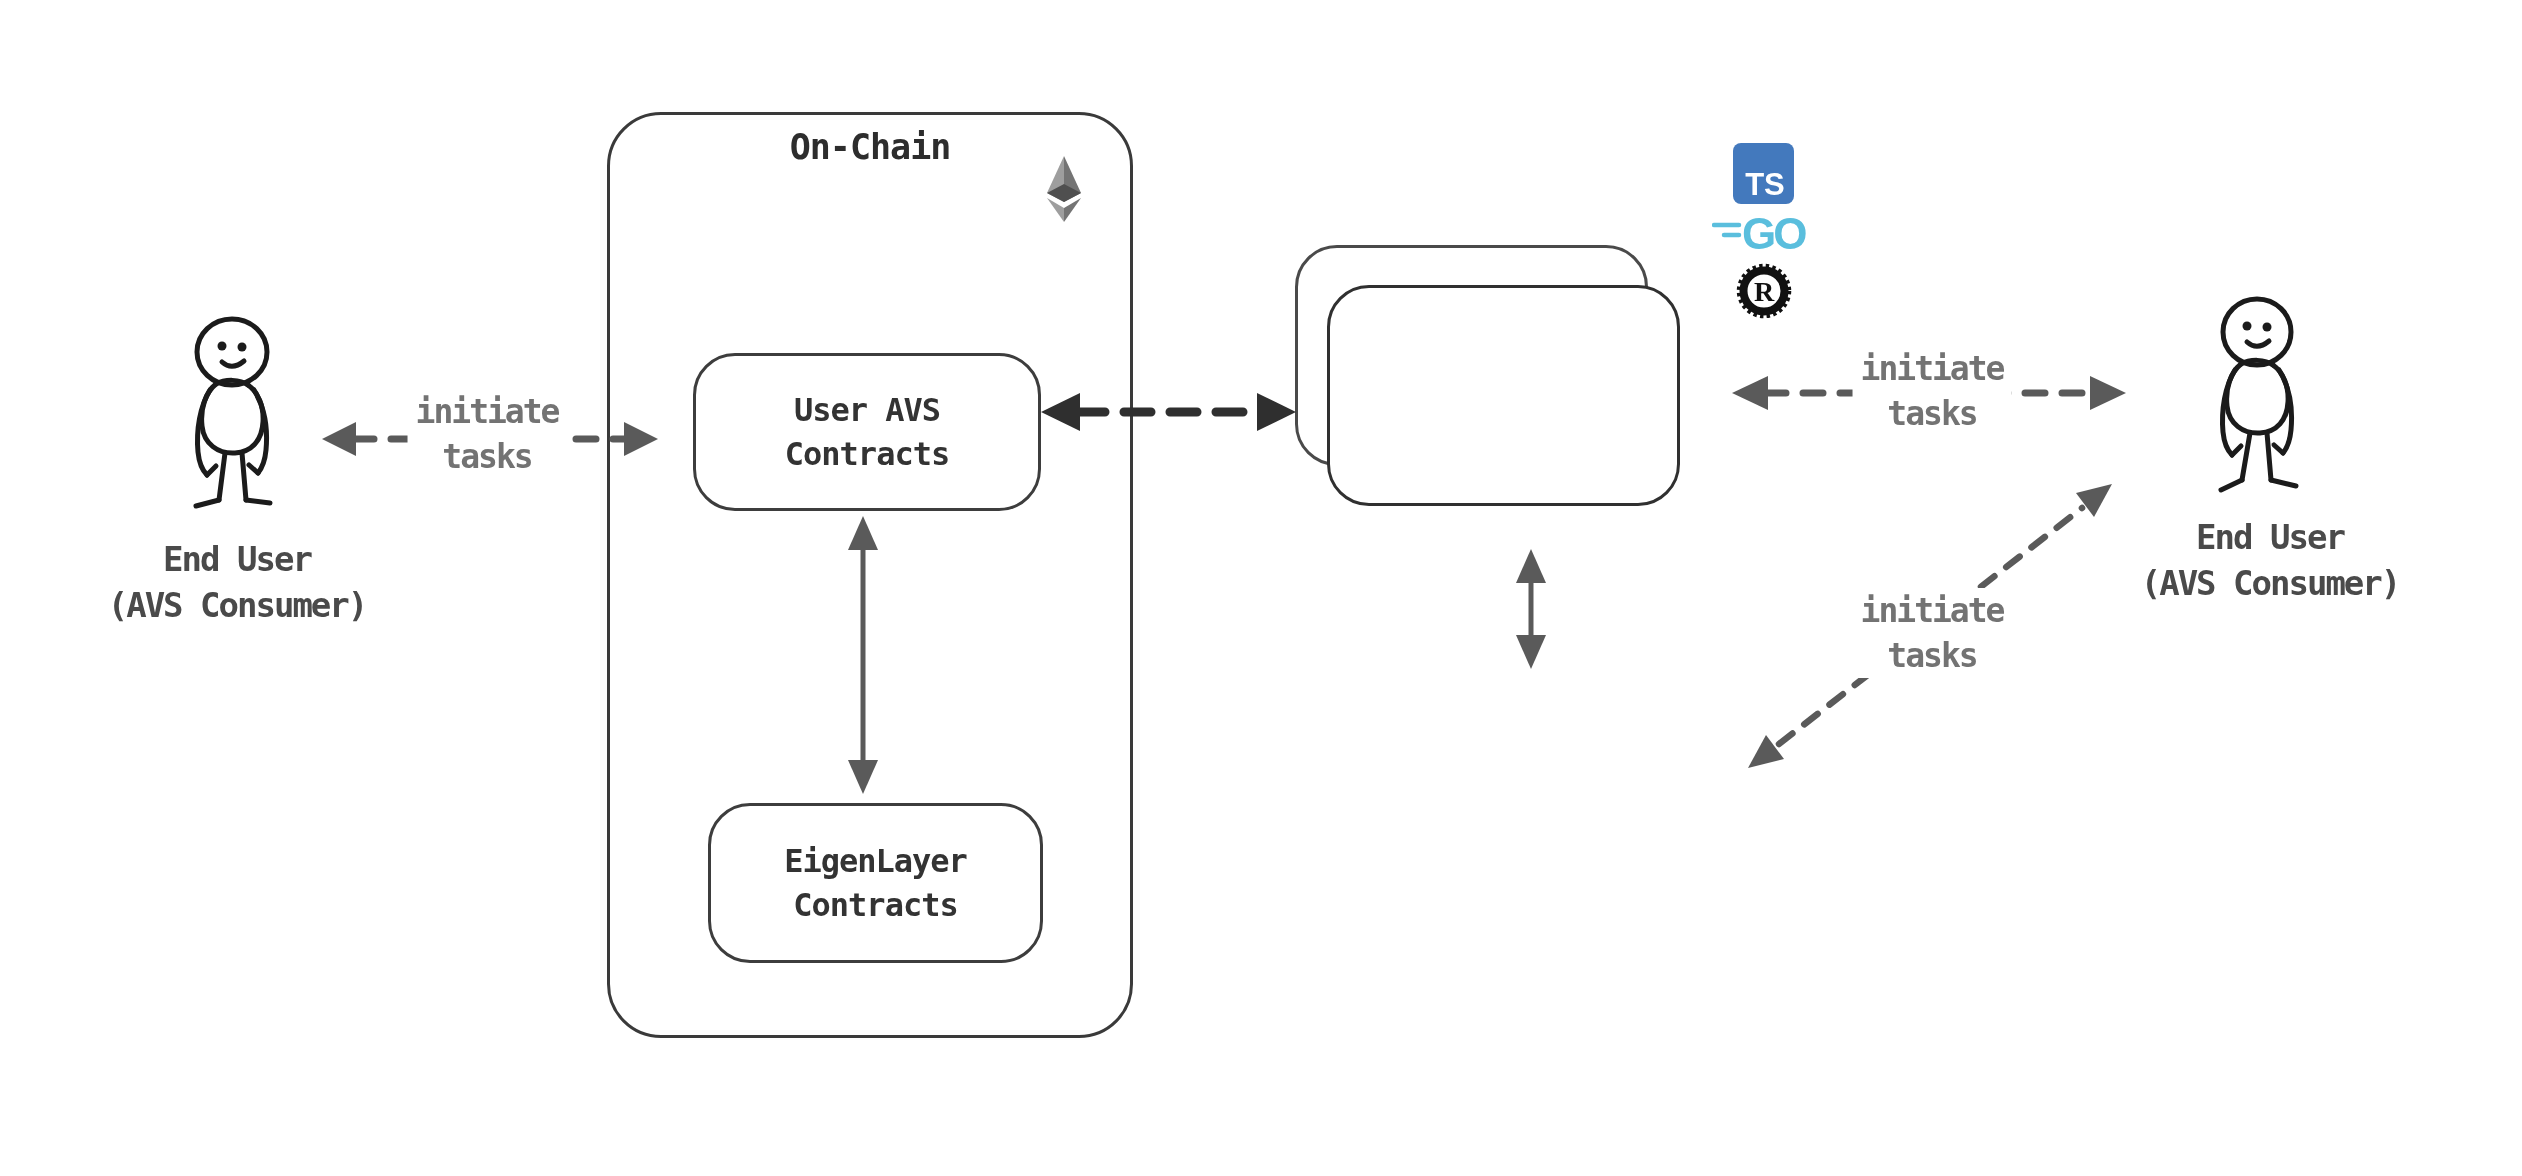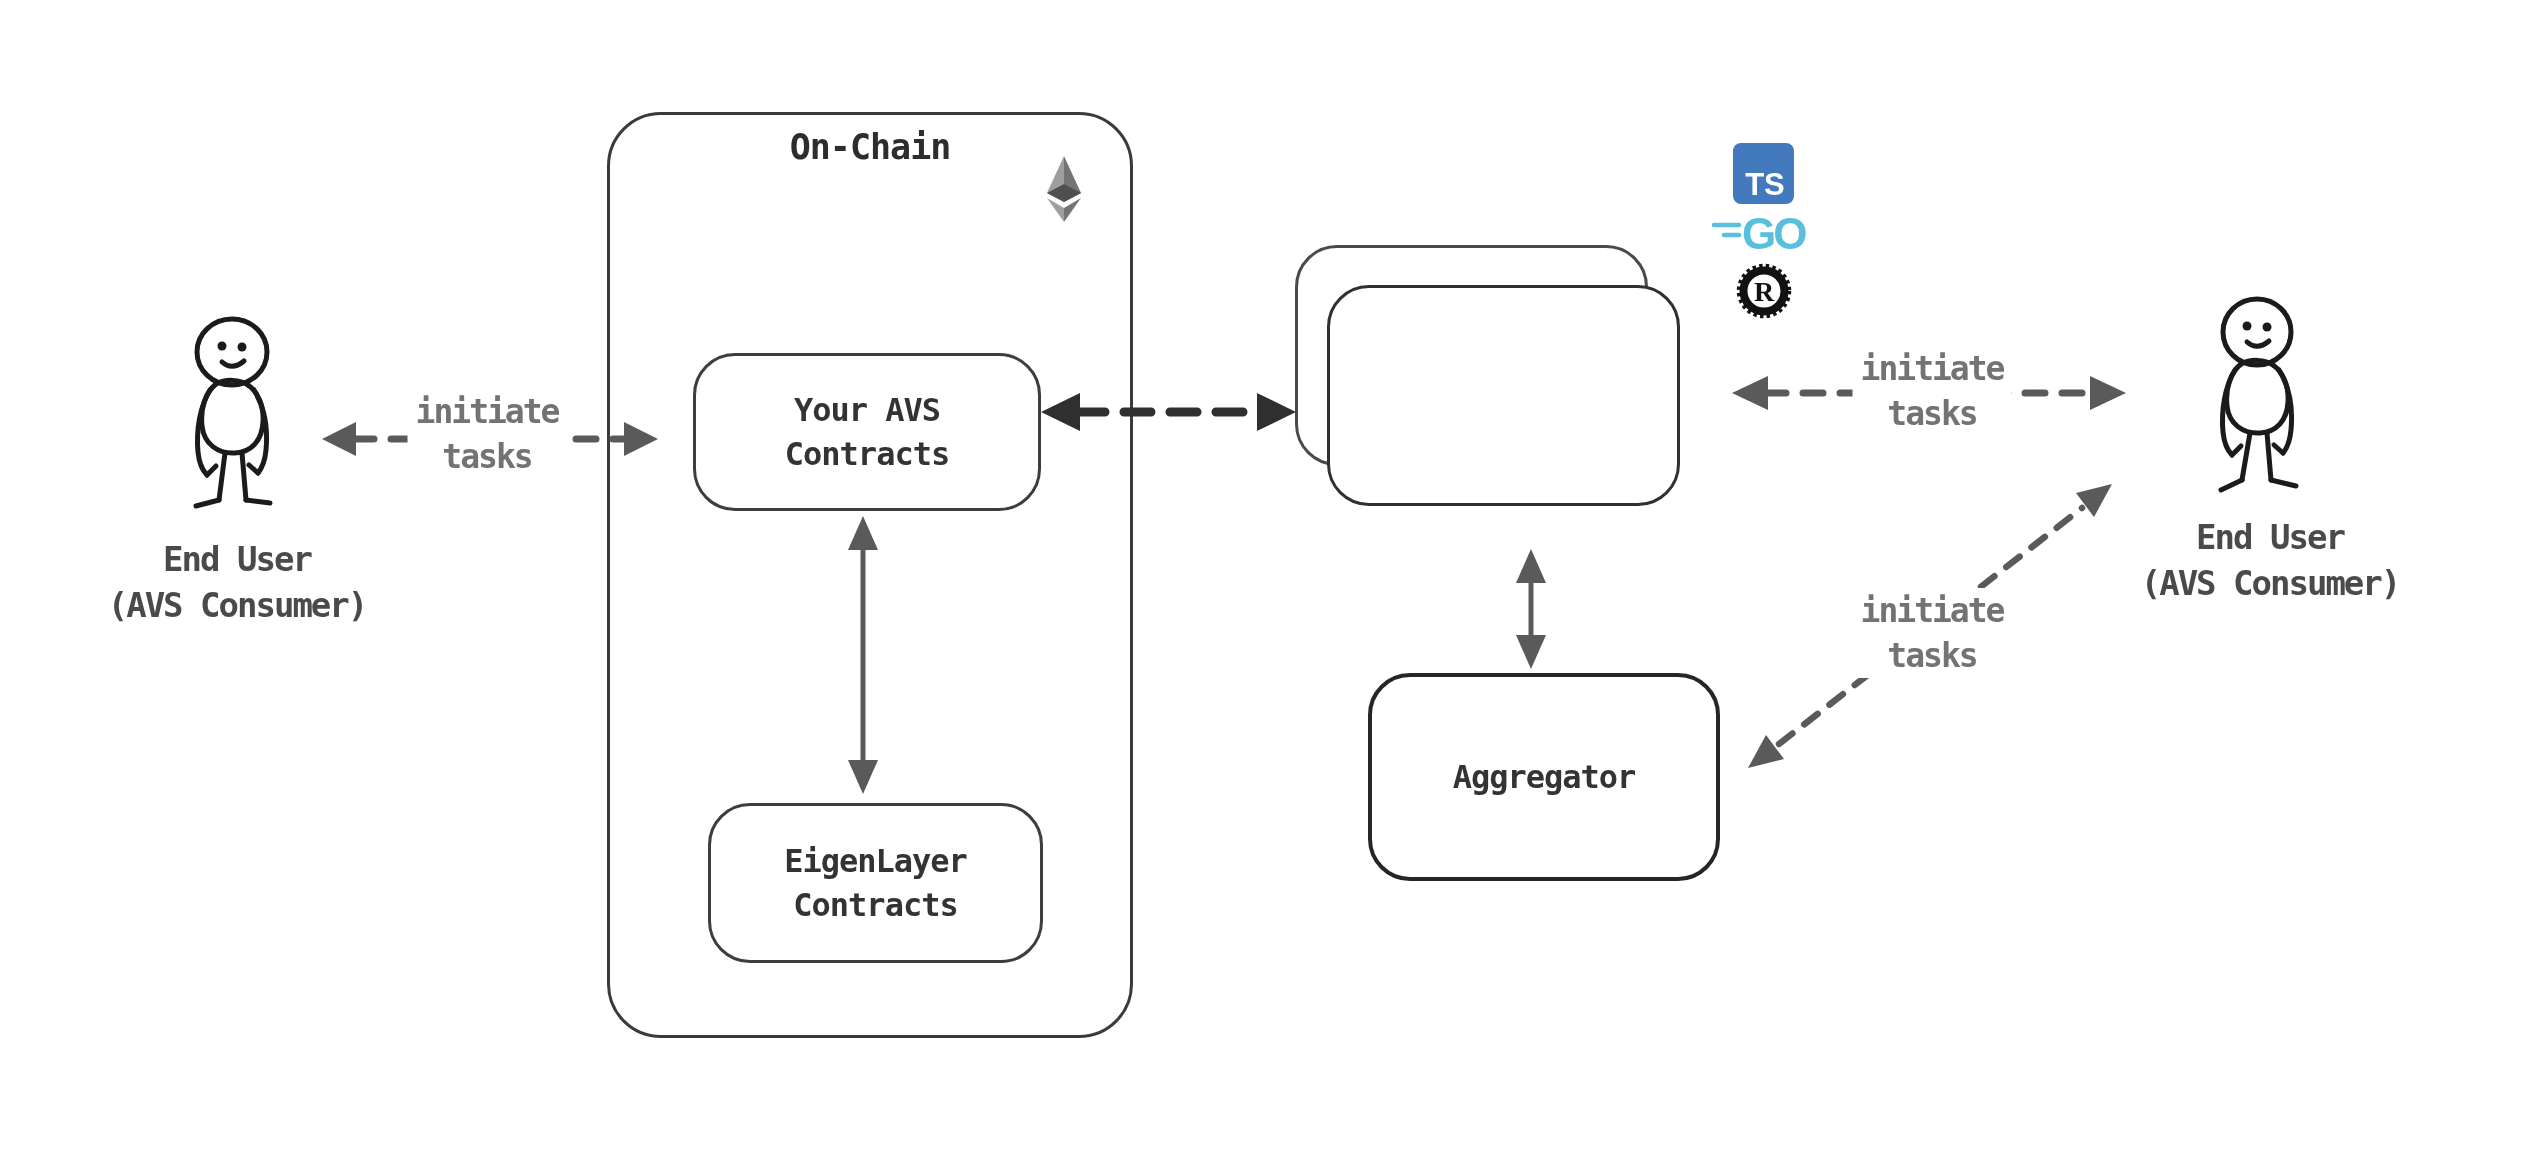--- a/index.html
+++ b/index.html
@@ -59,35 +59,32 @@
 <body>
 
 <div class="canvas">
 
   <div class="container-box" id="on-chain">
     <div class="container-title">On-Chain</div>
   </div>
 
 
   <div class="node" id="avs-contract">
-    <div>Your AVS</div>
+    <div>User AVS</div>
     <div>Contracts</div>
   </div>
 
   <div class="node" id="eigenlayer">
     <div>EigenLayer</div>
     <div>Contracts</div>
   </div>
 
   <div class="stack" id="operators-back"></div>
   <div class="stack" id="operators-mid"></div>
 
-  <div class="node" id="aggregator">
-    <div>Aggregator</div>
-  </div>
 
   <svg class="figure" id="figure-left" width="115" height="205" viewBox="0 0 115 205">
     <g fill="none" stroke="#1b1b1b" stroke-width="5" stroke-linecap="round" stroke-linejoin="round">
       <ellipse cx="52" cy="42" rx="35" ry="33"></ellipse>
       <path d="M42 52 Q52 61 64 51"></path>
       <path d="M36 74 C45 69 60 69 68 75"></path>
       <path d="M36 74 C26 82 20 98 22 116 C24 134 38 144 55 143 C72 142 82 130 83 112 C84 96 78 82 68 75"></path>
       <path d="M30 80 C20 96 16 120 18 142 C19 152 22 160 27 165"></path>
       <path d="M27 165 L36 156"></path>
       <path d="M74 80 C84 96 88 118 86 140 C85 151 82 158 78 163"></path>

